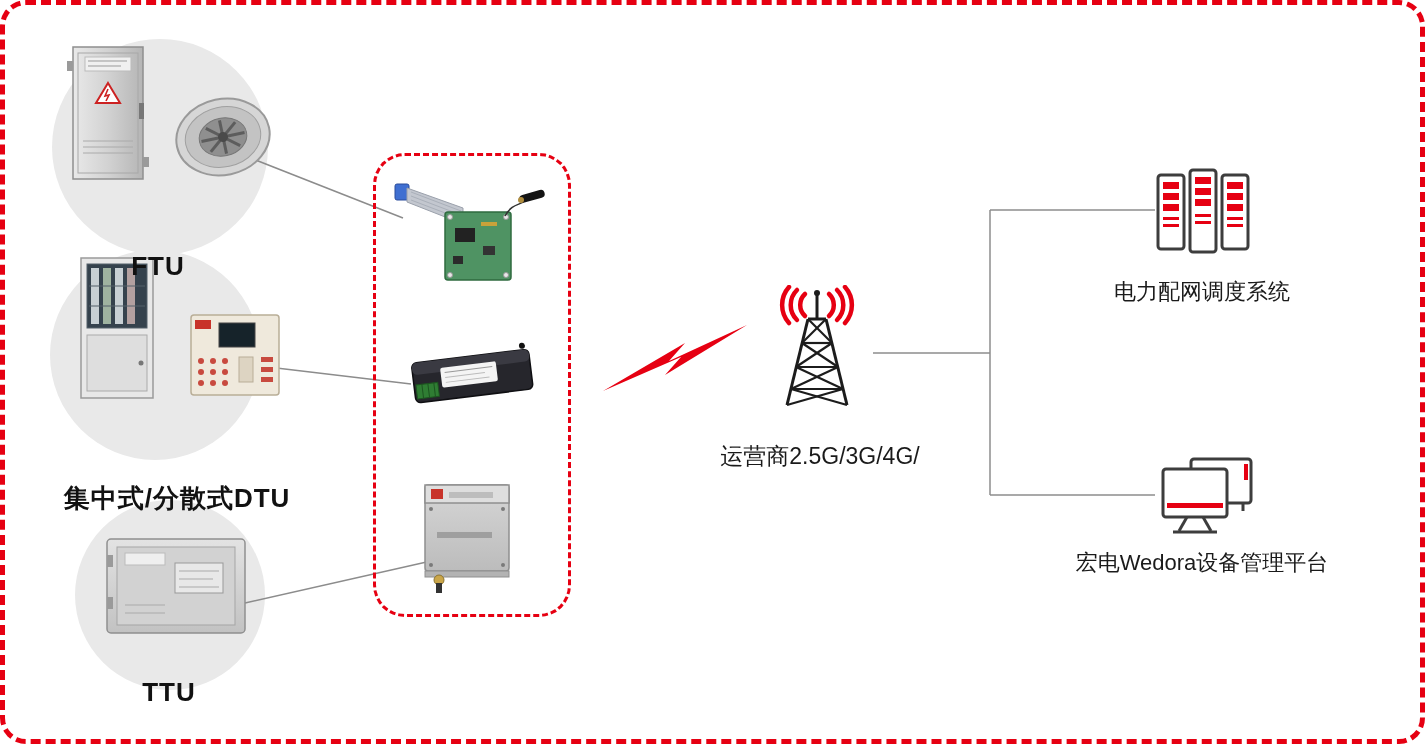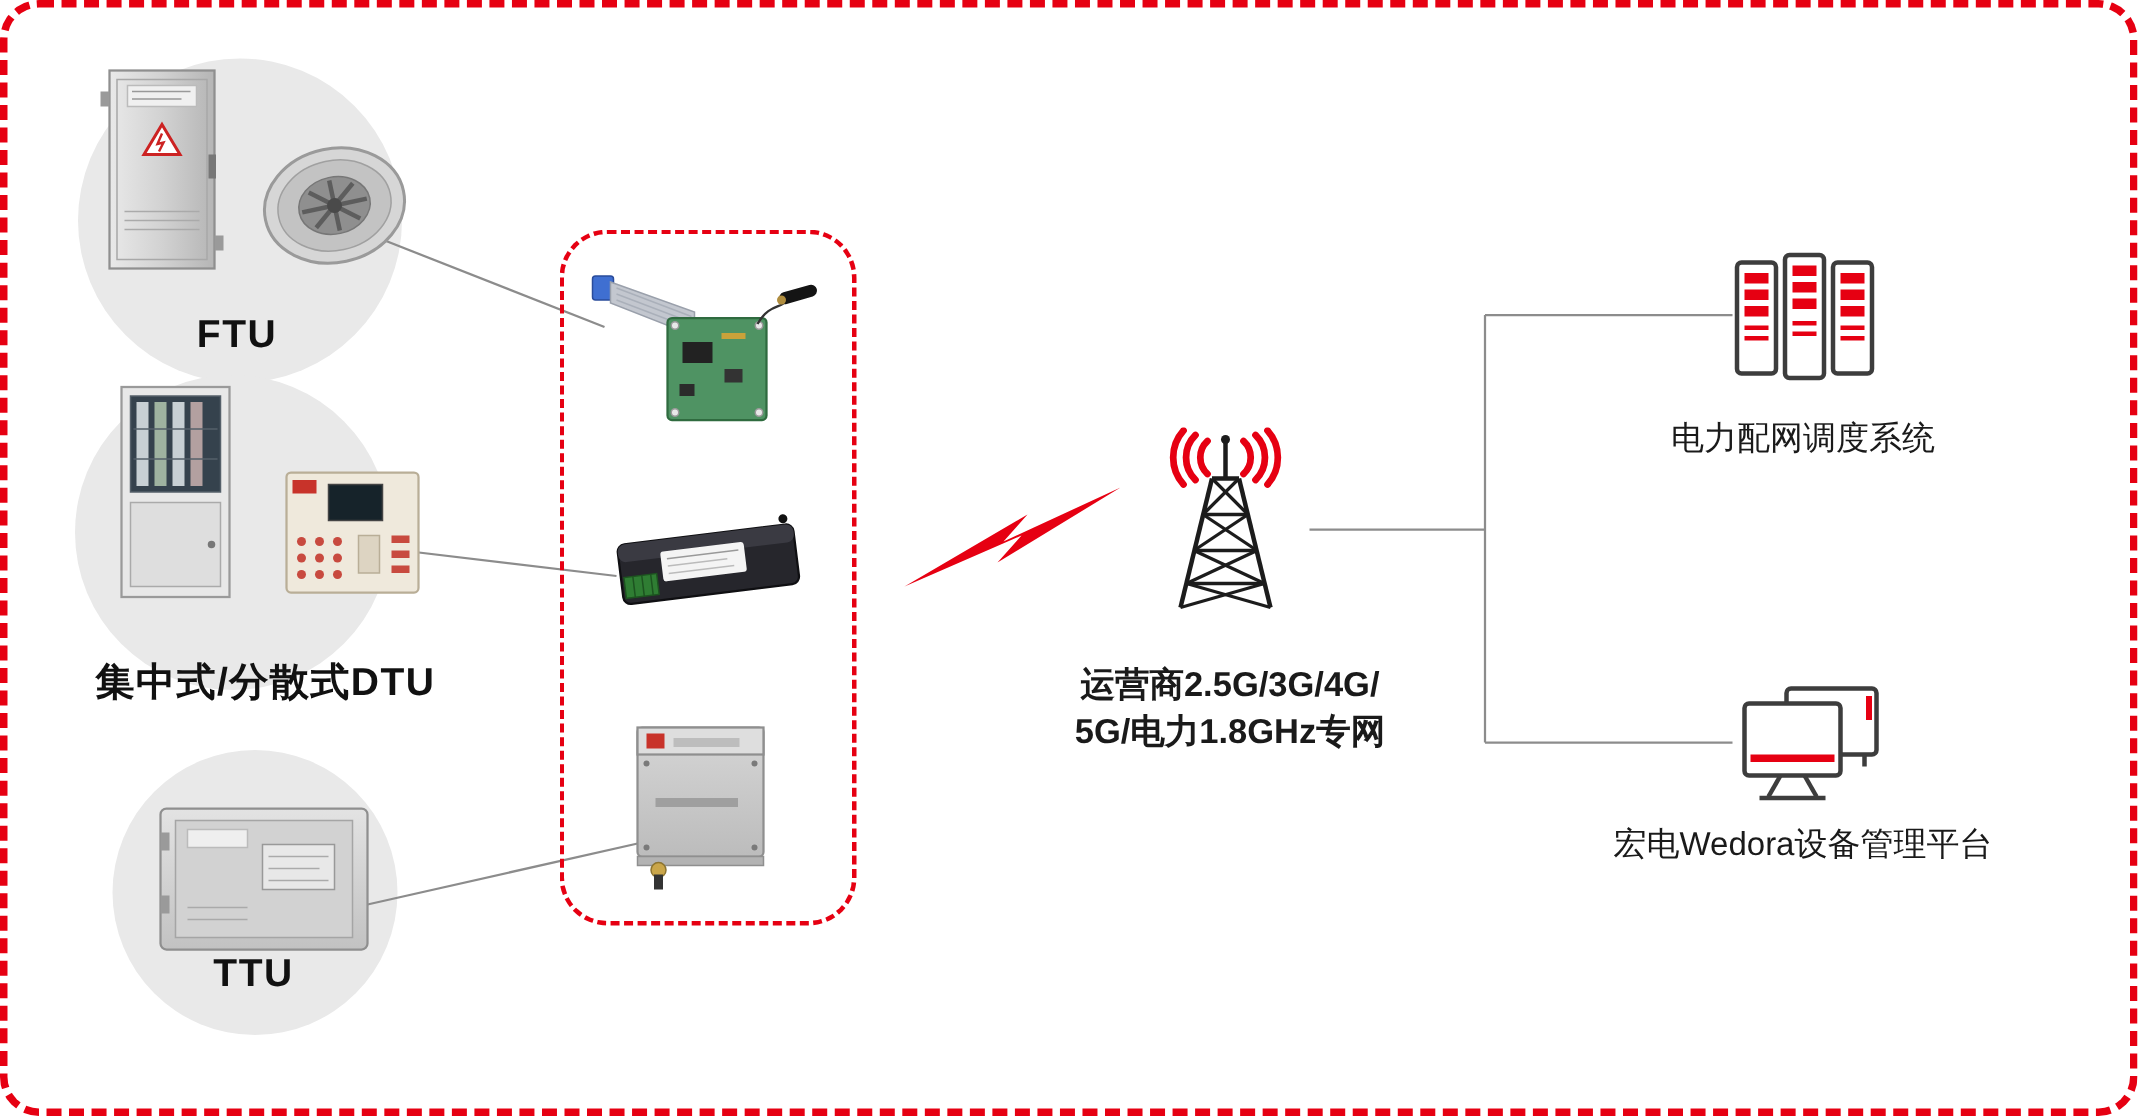--- a/index.html
+++ b/index.html
@@ -10,30 +10,30 @@
   }
   .abs{position:absolute;}
   .circle{
     position:absolute;border-radius:50%;background:#e9e9e9;
   }
   .circle.c-ftu{left:47px;top:34px;width:216px;height:216px;}
   .circle.c-dtu{left:45px;top:245px;width:210px;height:210px;}
   .circle.c-ttu{left:70px;top:495px;width:190px;height:190px;}
   .device-label{
     position:absolute;transform:translateX(-50%);
-    font-weight:700;font-size:26px;color:#111;white-space:nowrap;letter-spacing:1px;
+    font-weight:700;font-size:26px;color:#111;white-space:nowrap;letter-spacing:1px;margin-top:44px;
   }
   .caption{
     position:absolute;transform:translateX(-50%);
     font-size:22px;color:#1a1a1a;white-space:nowrap;
   }
   .caption.bold{font-weight:600;font-size:23px;}
   .net-label{
     position:absolute;transform:translateX(-50%);text-align:center;
-    font-size:23px;font-weight:700;color:#1a1a1a;line-height:31px;white-space:nowrap;
+    font-size:23px;font-weight:400;color:#1a1a1a;line-height:31px;white-space:nowrap;
   }
   .module-box{
     position:absolute;left:368px;top:148px;width:198px;height:464px;
     border:3px dashed #e60012;border-radius:32px;box-sizing:border-box;
   }
   .layer{position:absolute;left:0;top:0;}
 </style>
 </head>
 <body>
 
@@ -282,19 +282,18 @@
     </g>
   </svg>
 
   <div class="device-label" style="left:153px;top:202px;">FTU</div>
   <div class="device-label" style="left:172px;top:432px;">集中式/分散式DTU</div>
   <div class="device-label" style="left:164px;top:628px;">TTU</div>
 
 
   <div class="net-label" style="left:815px;top:436px;">
     <div>运营商2.5G/3G/4G/</div>
-    <div>5G/电力1.8GHz专网</div>
   </div>
 
   <div class="caption" style="left:1197px;top:543px;">宏电Wedora设备管理平台</div>
   <div class="caption" style="left:1197px;top:272px;">电力配网调度系统</div>
 
 </div>
 
 </body></html>

